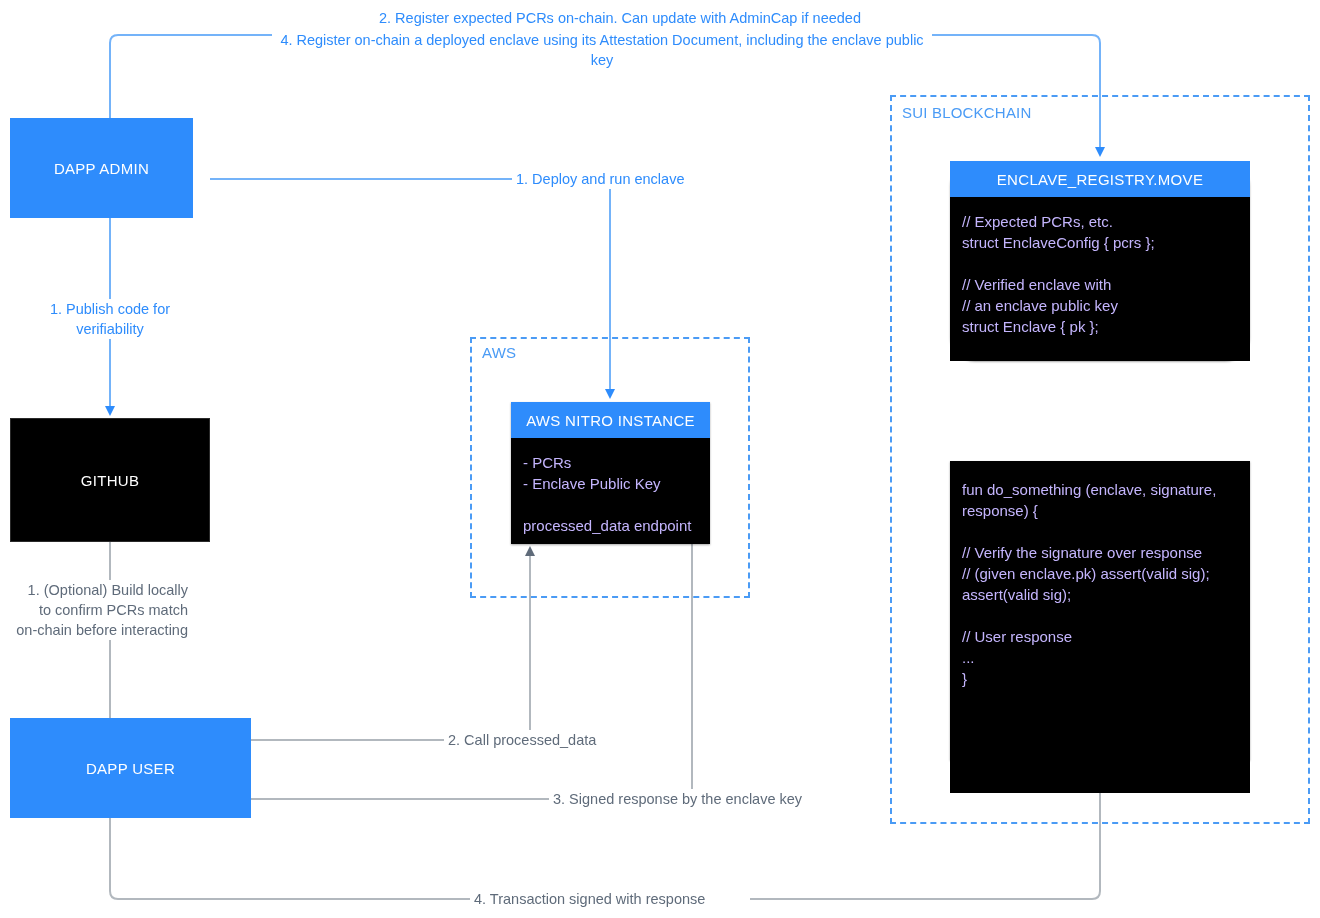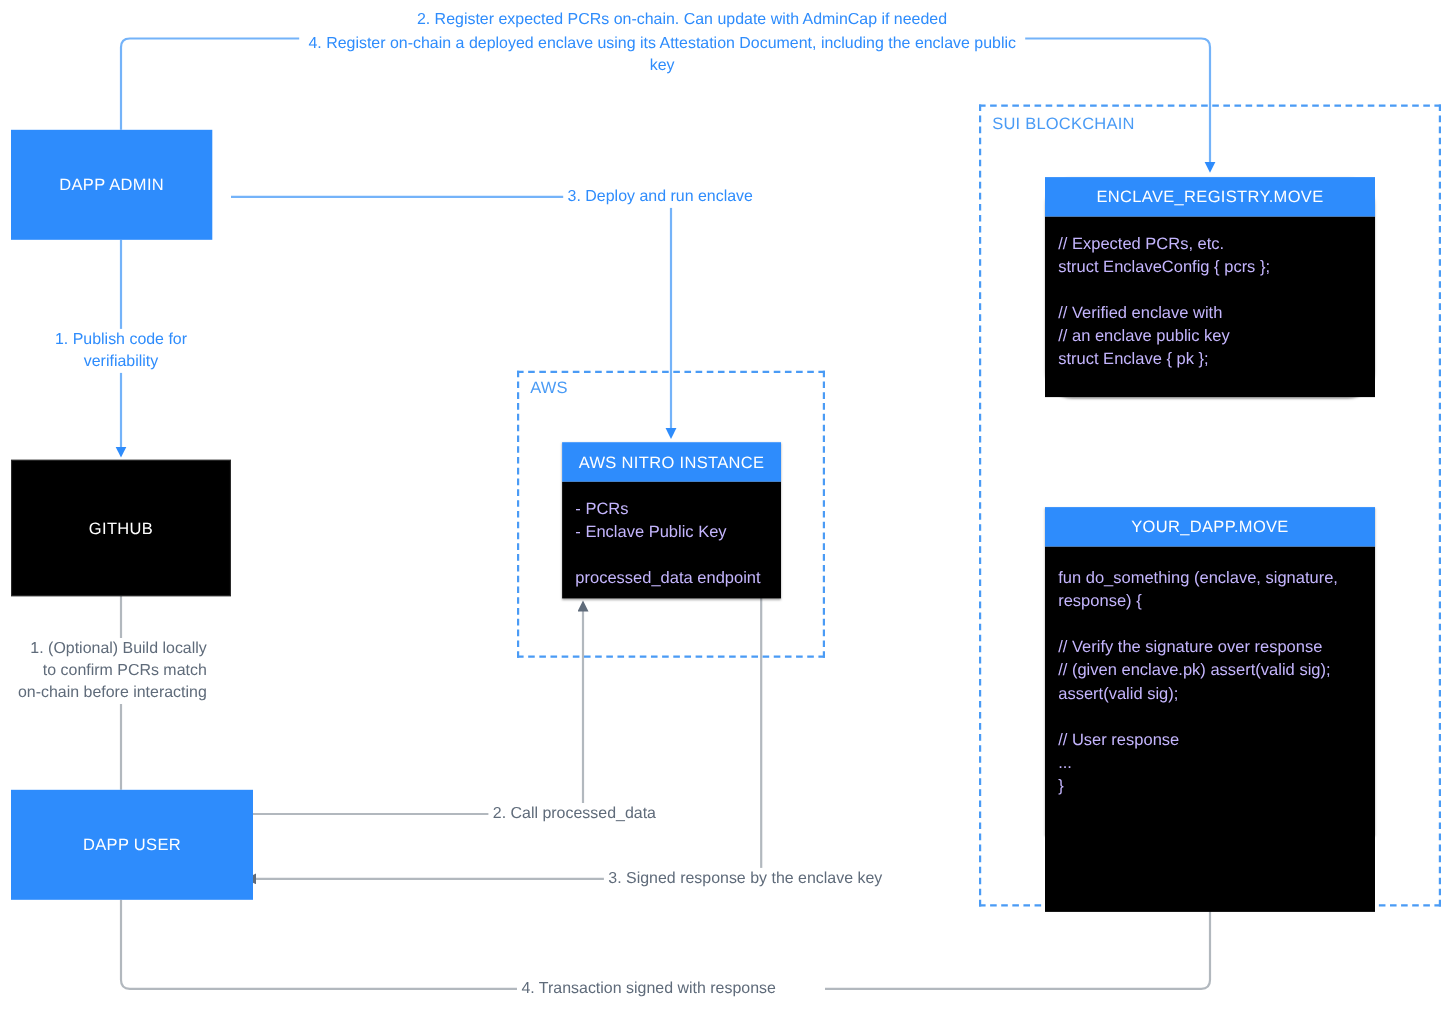--- a/index.html
+++ b/index.html
@@ -139,21 +139,21 @@
   <div class="group-label" style="left:898px; top:104px;">SUI BLOCKCHAIN</div>
 
   <div class="node node-solid-blue" style="left:10px; top:118px; width:183px; height:100px;">
     <span>DAPP ADMIN</span>
   </div>
 
   <div class="node node-solid-black" style="left:10px; top:418px; width:200px; height:124px;">
     <span>GITHUB</span>
   </div>
 
-  <div class="node node-solid-blue" style="left:10px; top:718px; width:220px; height:100px;">
+  <div class="node node-solid-blue" style="left:10px; top:718px; width:241px; height:100px;">
     <span>DAPP USER</span>
   </div>
 
   <div class="card" style="left:511px; top:402px; width:199px; height:142px;">
     <div class="card-header">AWS NITRO INSTANCE</div>
     <div class="card-body" style="height:106px;">- PCRs
 - Enclave Public Key
 
 processed_data endpoint</div>
   </div>
@@ -162,41 +162,40 @@
     <div class="card-header">ENCLAVE_REGISTRY.MOVE</div>
     <div class="card-body" style="height:164px;">// Expected PCRs, etc.
 struct EnclaveConfig { pcrs };
 
 // Verified enclave with
 // an enclave public key
 struct Enclave { pk };</div>
   </div>
 
   <div class="card" style="left:950px; top:461px; width:300px; height:299px;">
-    <div class="card-header">YOUR_DAPP.MOVE</div>
     <div class="card-body" style="height:332px; padding-top:18px;">fun do_something (enclave, signature,
 response) {
 
 // Verify the signature over response
 // (given enclave.pk) assert(valid sig);
 assert(valid sig);
 
 // User response
 ...
 }</div>
   </div>
 
   <div class="edge-label lbl-blue ta-center" style="left:290px; top:8px; width:660px;">2. Register expected PCRs on-chain. Can update with AdminCap if needed</div>
 
   <div class="edge-label lbl-blue ta-center" style="left:272px; top:30px; width:660px;">4. Register on-chain a deployed enclave using its Attestation Document, including the enclave public key</div>
 
   <div class="edge-label lbl-blue ta-center" style="left:20px; top:299px; width:180px;">1. Publish code for
 verifiability</div>
 
-  <div class="edge-label lbl-blue ta-left" style="left:512px; top:169px; width:220px;">3. Deploy and run enclave</div>
+  <div class="edge-label lbl-blue ta-left" style="left:512px; top:169px; width:220px;">1. Deploy and run enclave</div>
 
   <div class="edge-label lbl-gray ta-center" style="left:12px; top:580px; width:180px;text-align:right;">1. (Optional) Build
 locally to confirm PCRs
 match on-chain before
 interacting</div>
 
   <div class="edge-label lbl-gray ta-left" style="left:444px; top:730px; width:200px;">2. Call processed_data</div>
 
   <div class="edge-label lbl-gray ta-left" style="left:549px; top:789px; width:300px;">3. Signed response by the enclave key</div>
 

